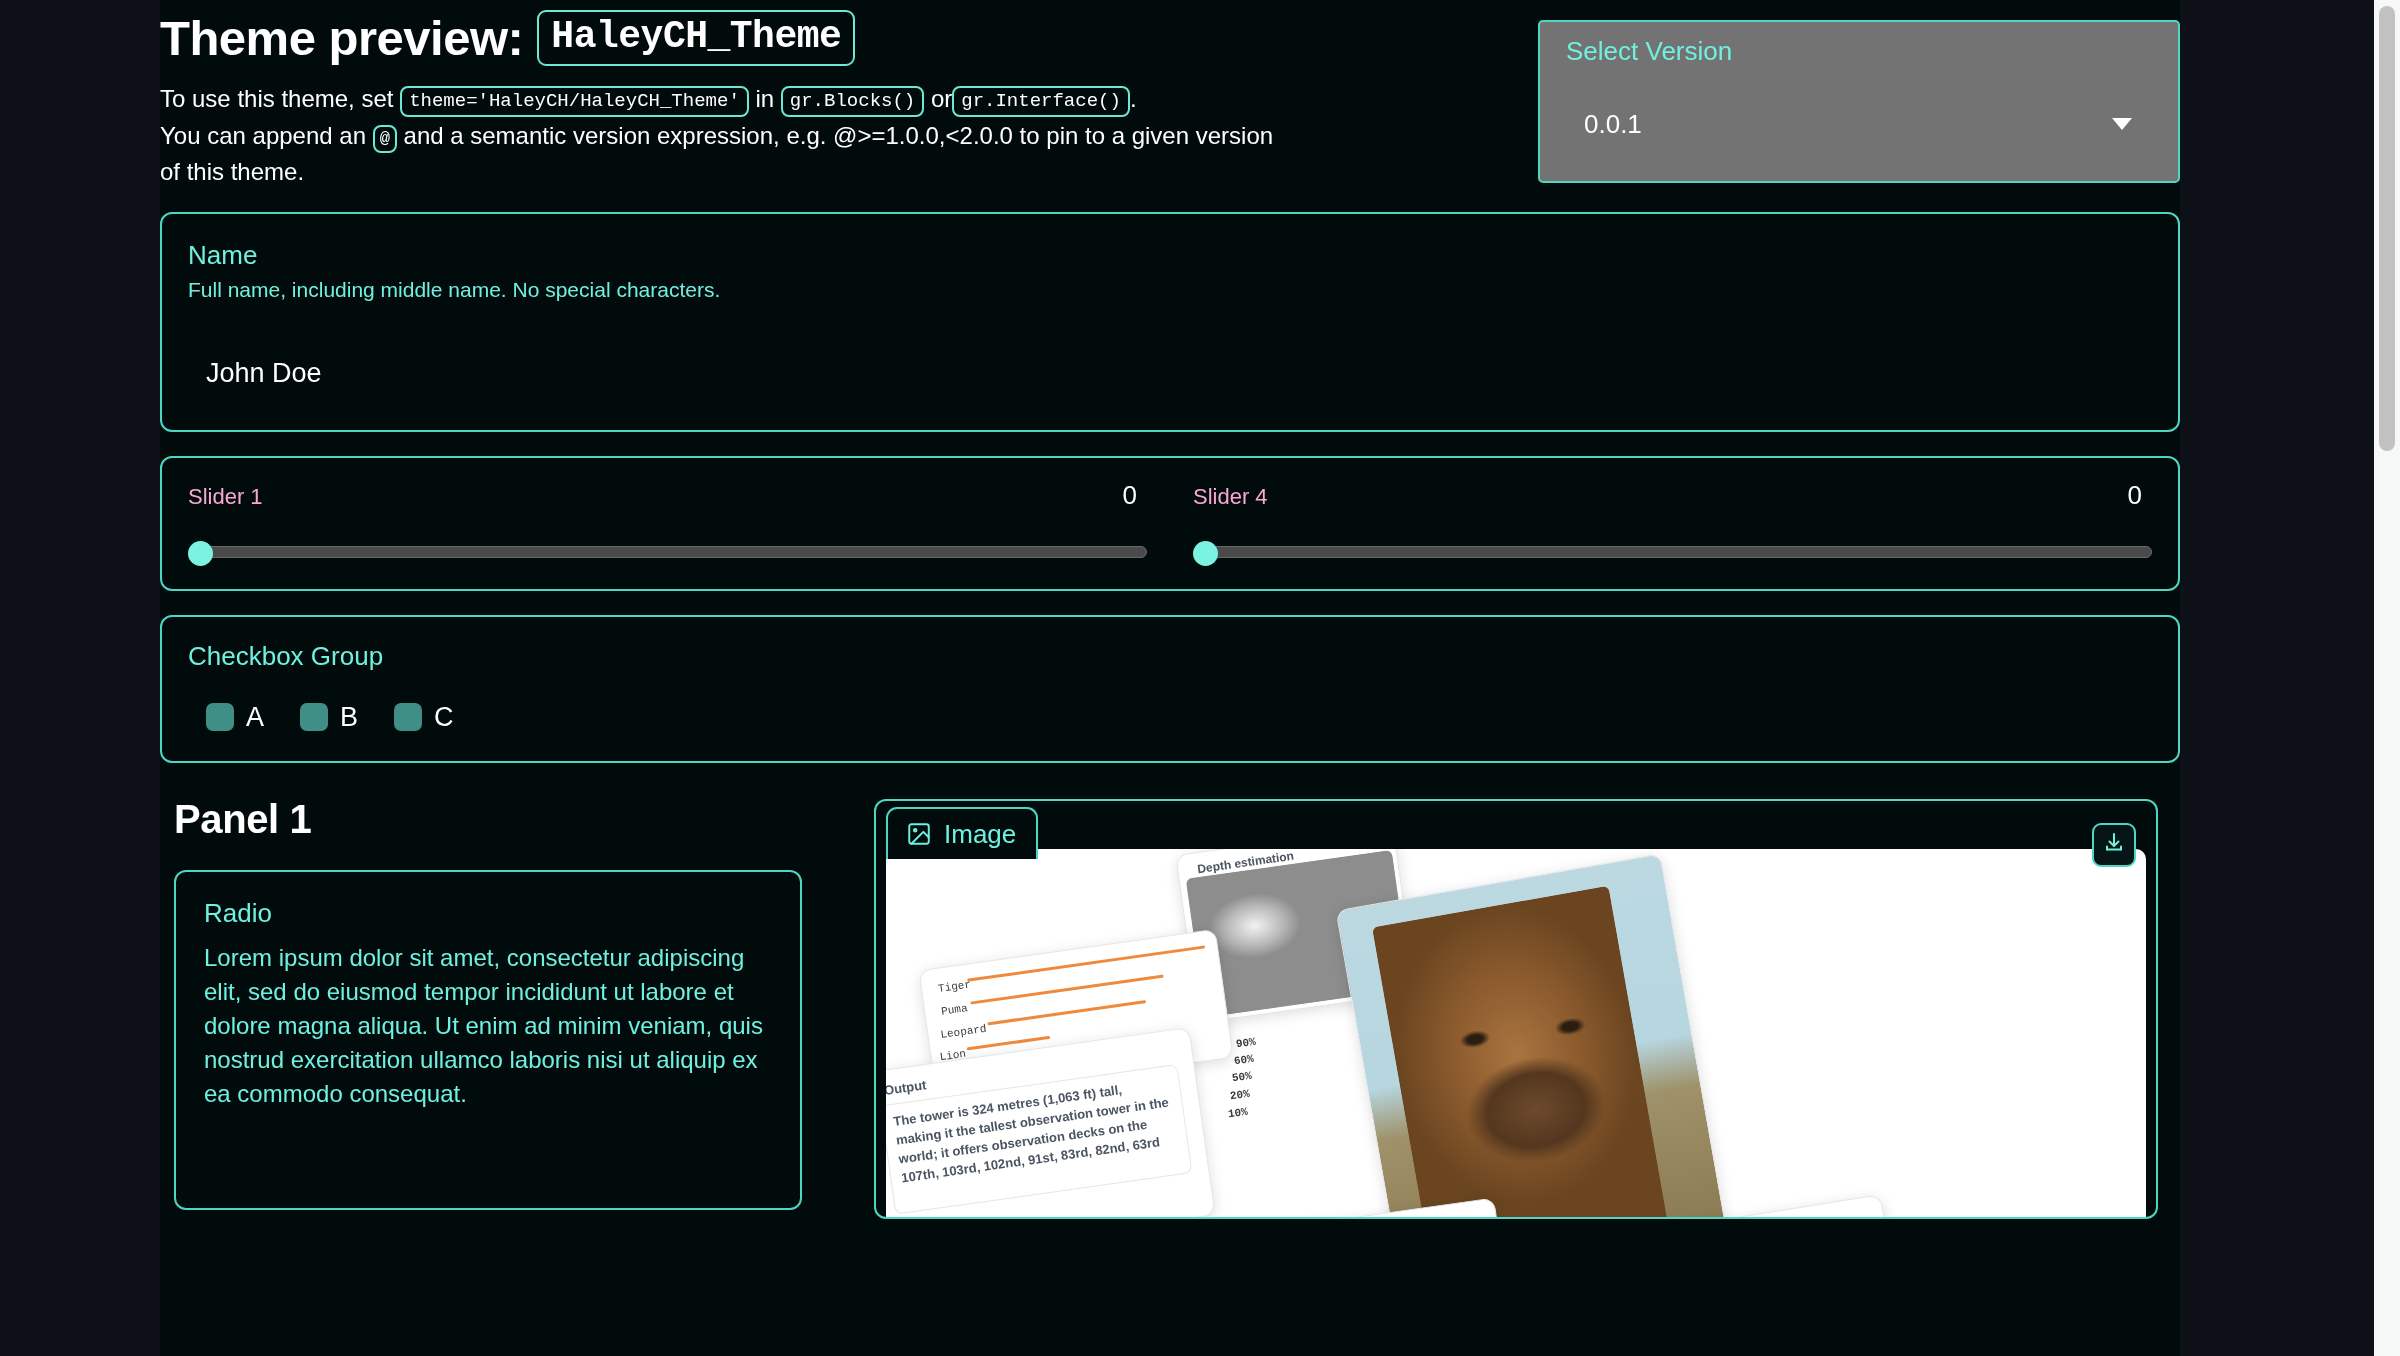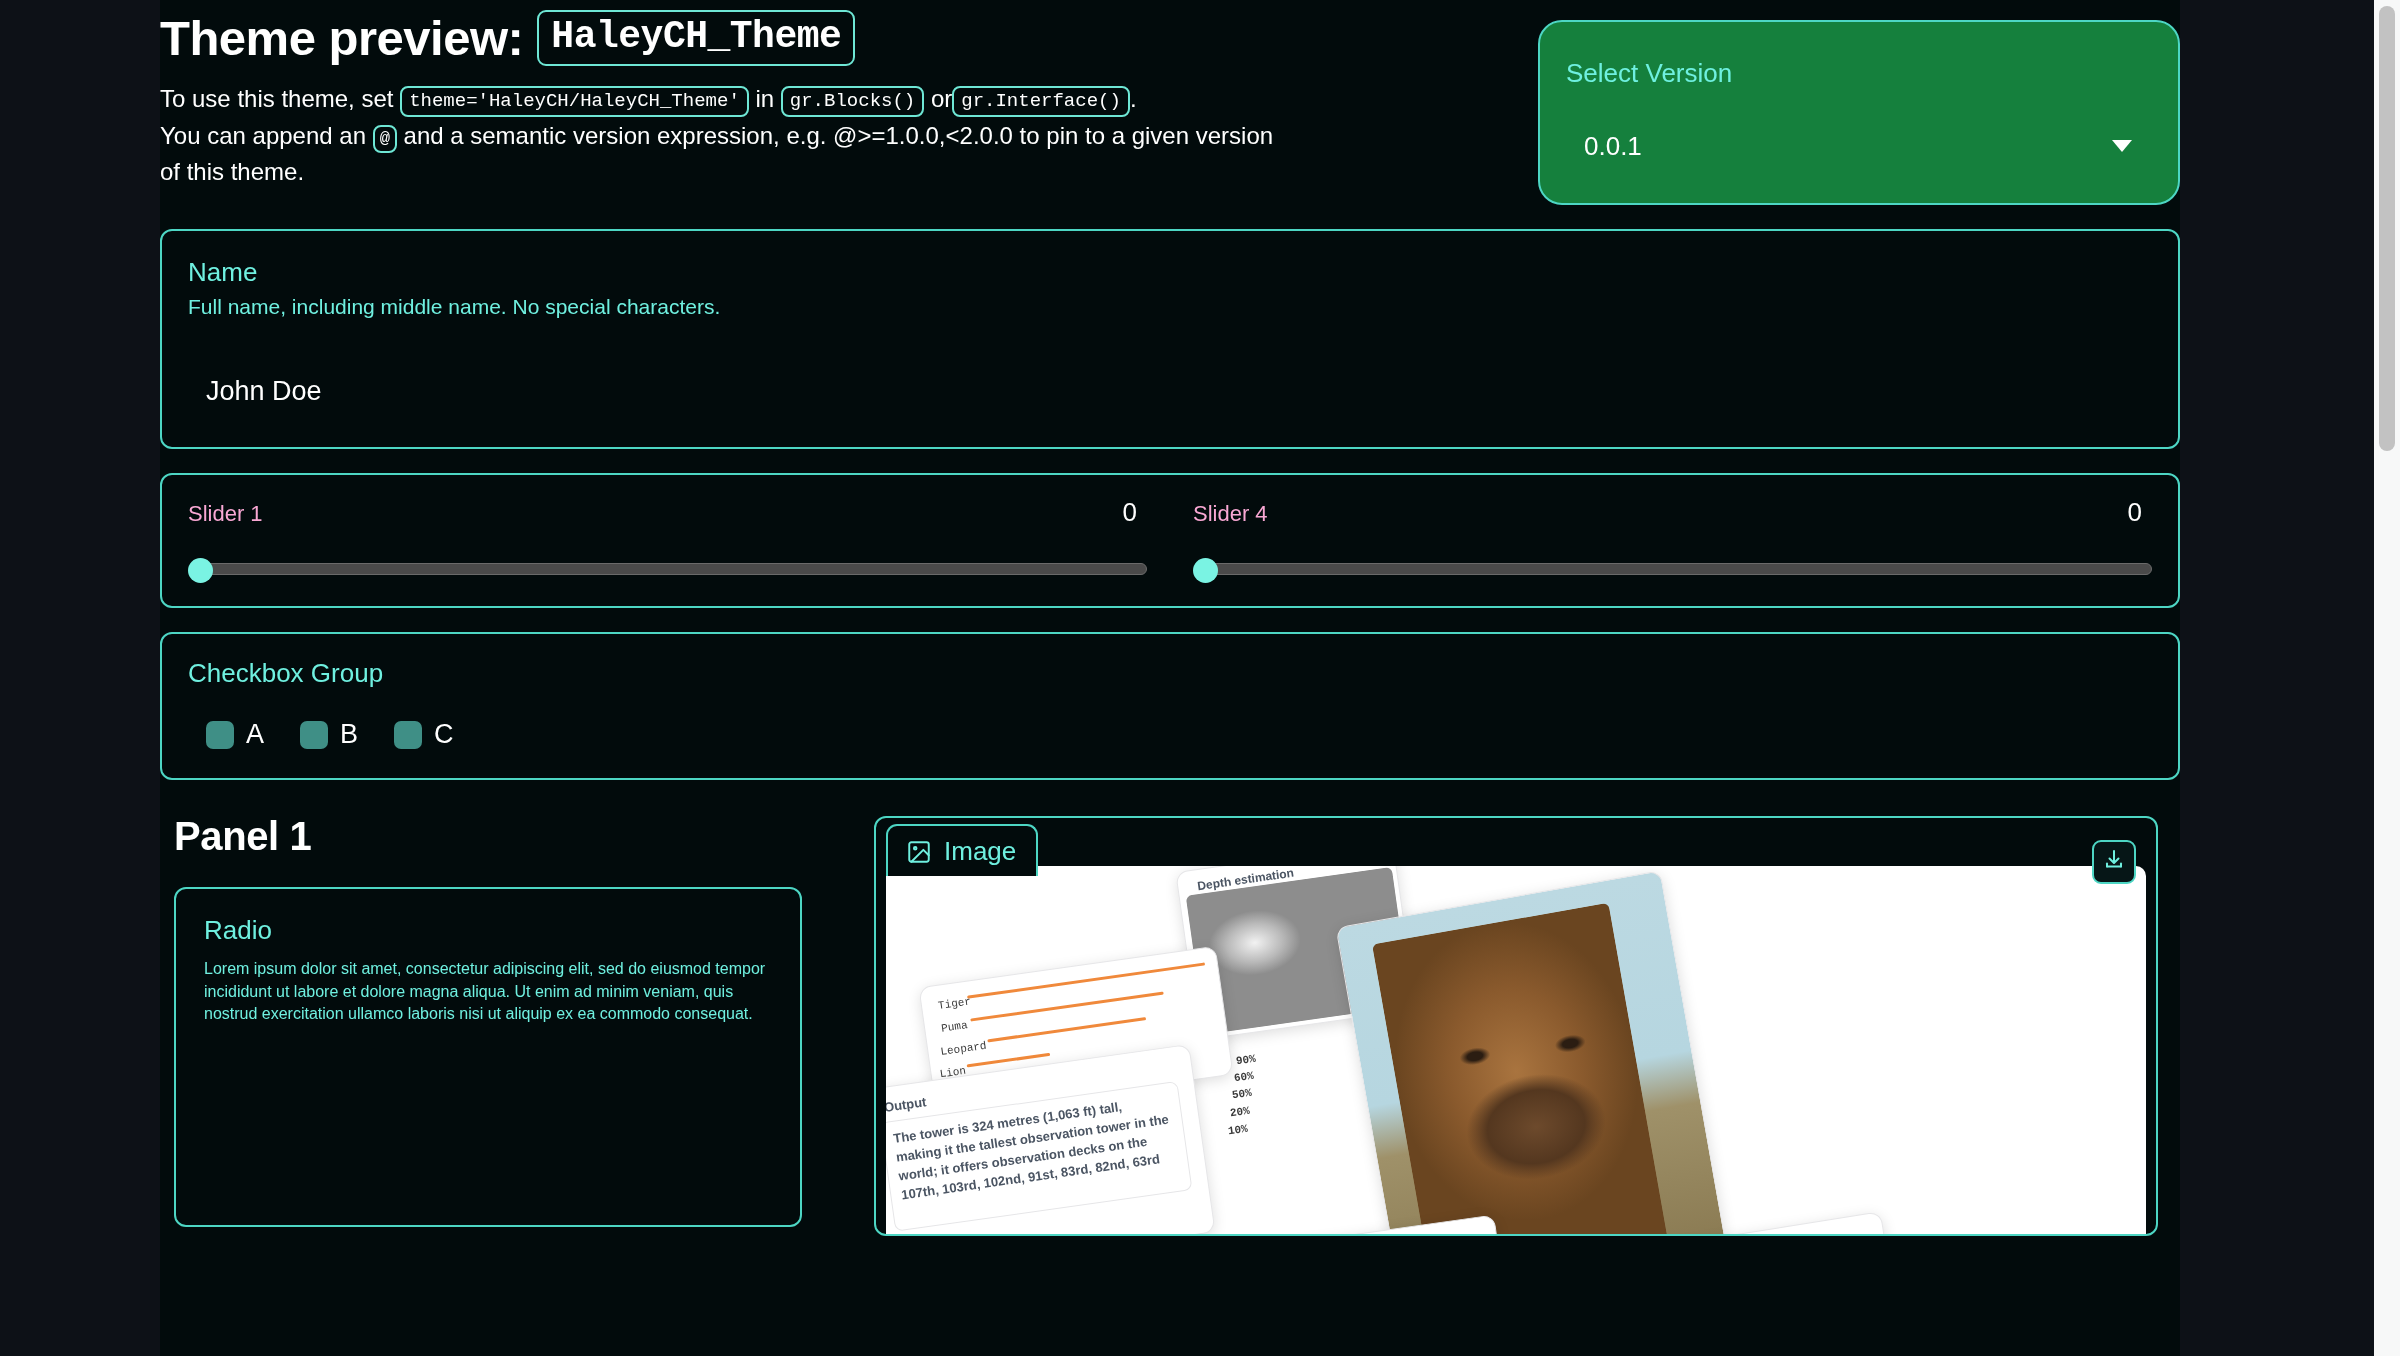--- a/index.html
+++ b/index.html
@@ -138,23 +138,23 @@
     position: relative;
     top: -1px;
   }
   .inline-chip.tiny { padding: 2px 5px 3px 5px; font-size: 17px; }
 
   
   #version-card {
     flex: 0 0 642px;
     width: 642px;
     border: 2px solid #4dd6c4;
-    border-radius: 24px;
-    background: #15803d;
-    padding: 36px 26px 26px 26px;
+    border-radius: 5px;
+    background: #737373;
+    padding: 14px 26px 26px 26px;
     margin-top: 20px;
   }
   #version-label {
     font-size: 26px;
     color: #6ff0e0;
     margin-bottom: 26px;
   }
   #version-dropdown {
     height: 62px;
     display: flex;
@@ -295,21 +295,21 @@
     letter-spacing: -0.4px;
   }
   #radio-block {
     margin-top: 28px;
     width: 628px;
     padding: 26px 28px 30px 28px;
     min-height: 340px;
   }
   #radio-desc {
     margin-top: 12px;
-    font-size: 16px;
+    font-size: 24px;
     line-height: 1.42;
     color: #6ff0e0;
     max-width: 570px;
   }
 
   
   #image-col {
     flex: 1 1 auto;
     min-width: 0;
     padding-left: 14px;

